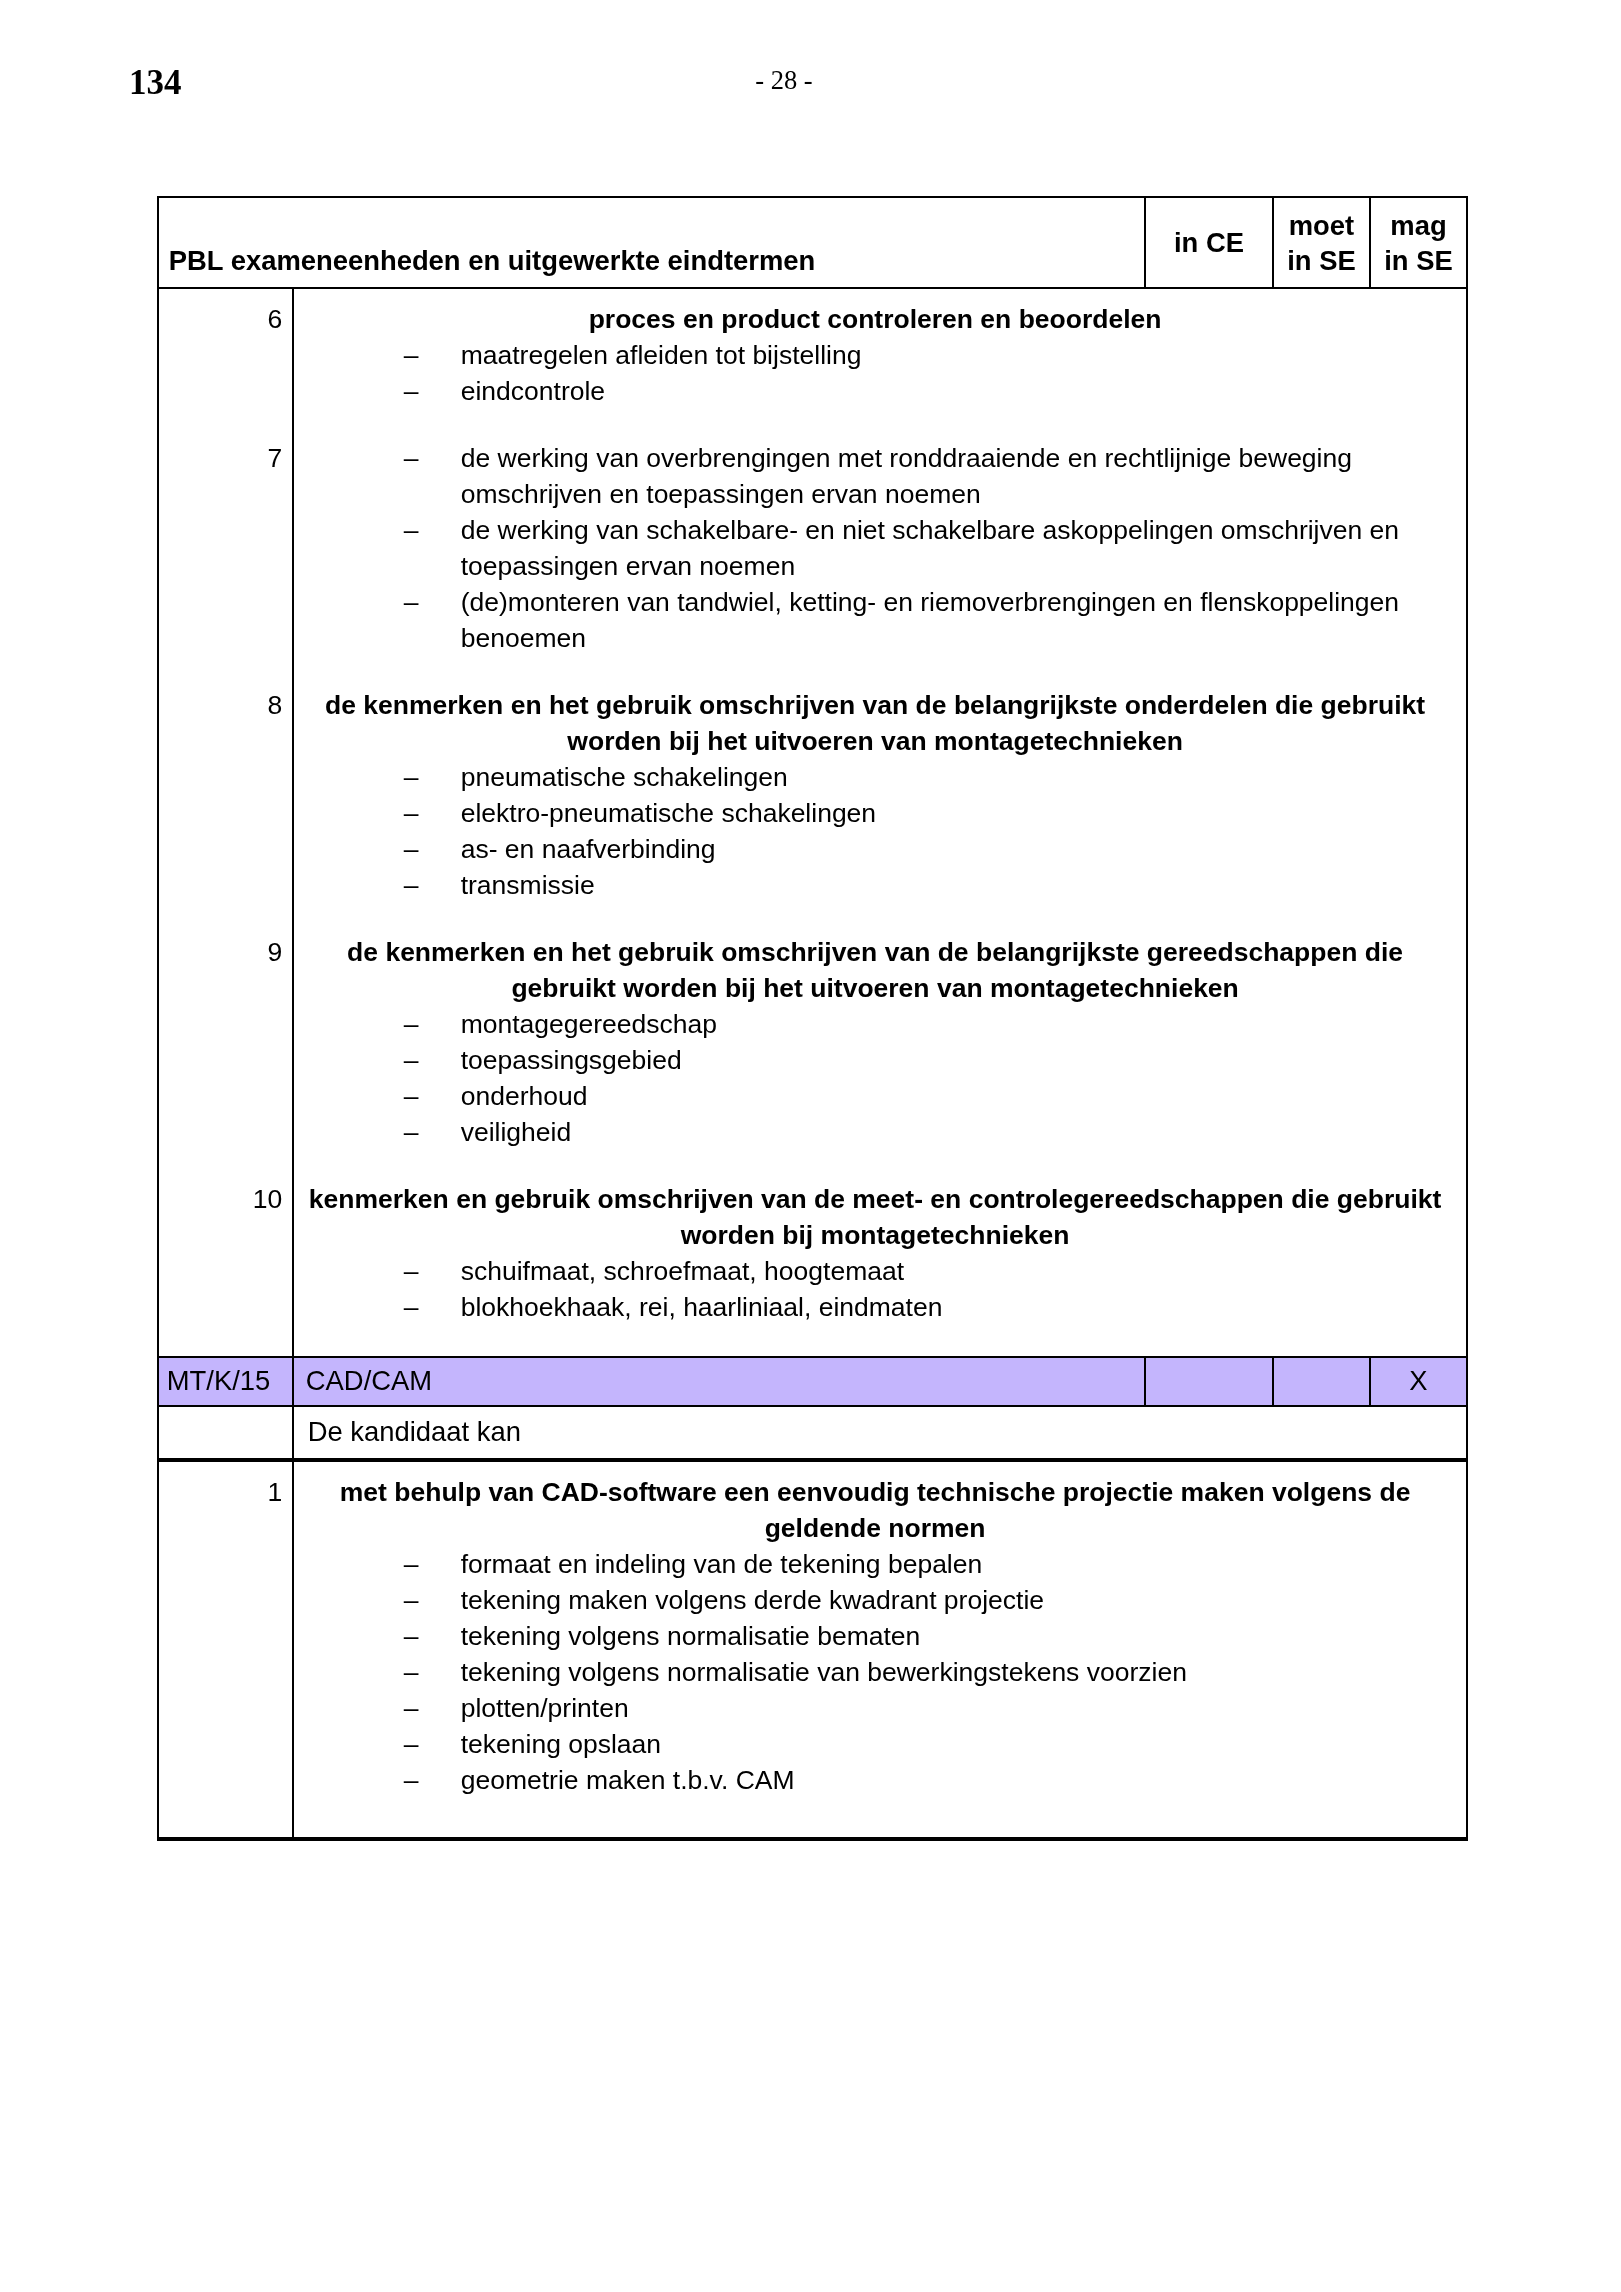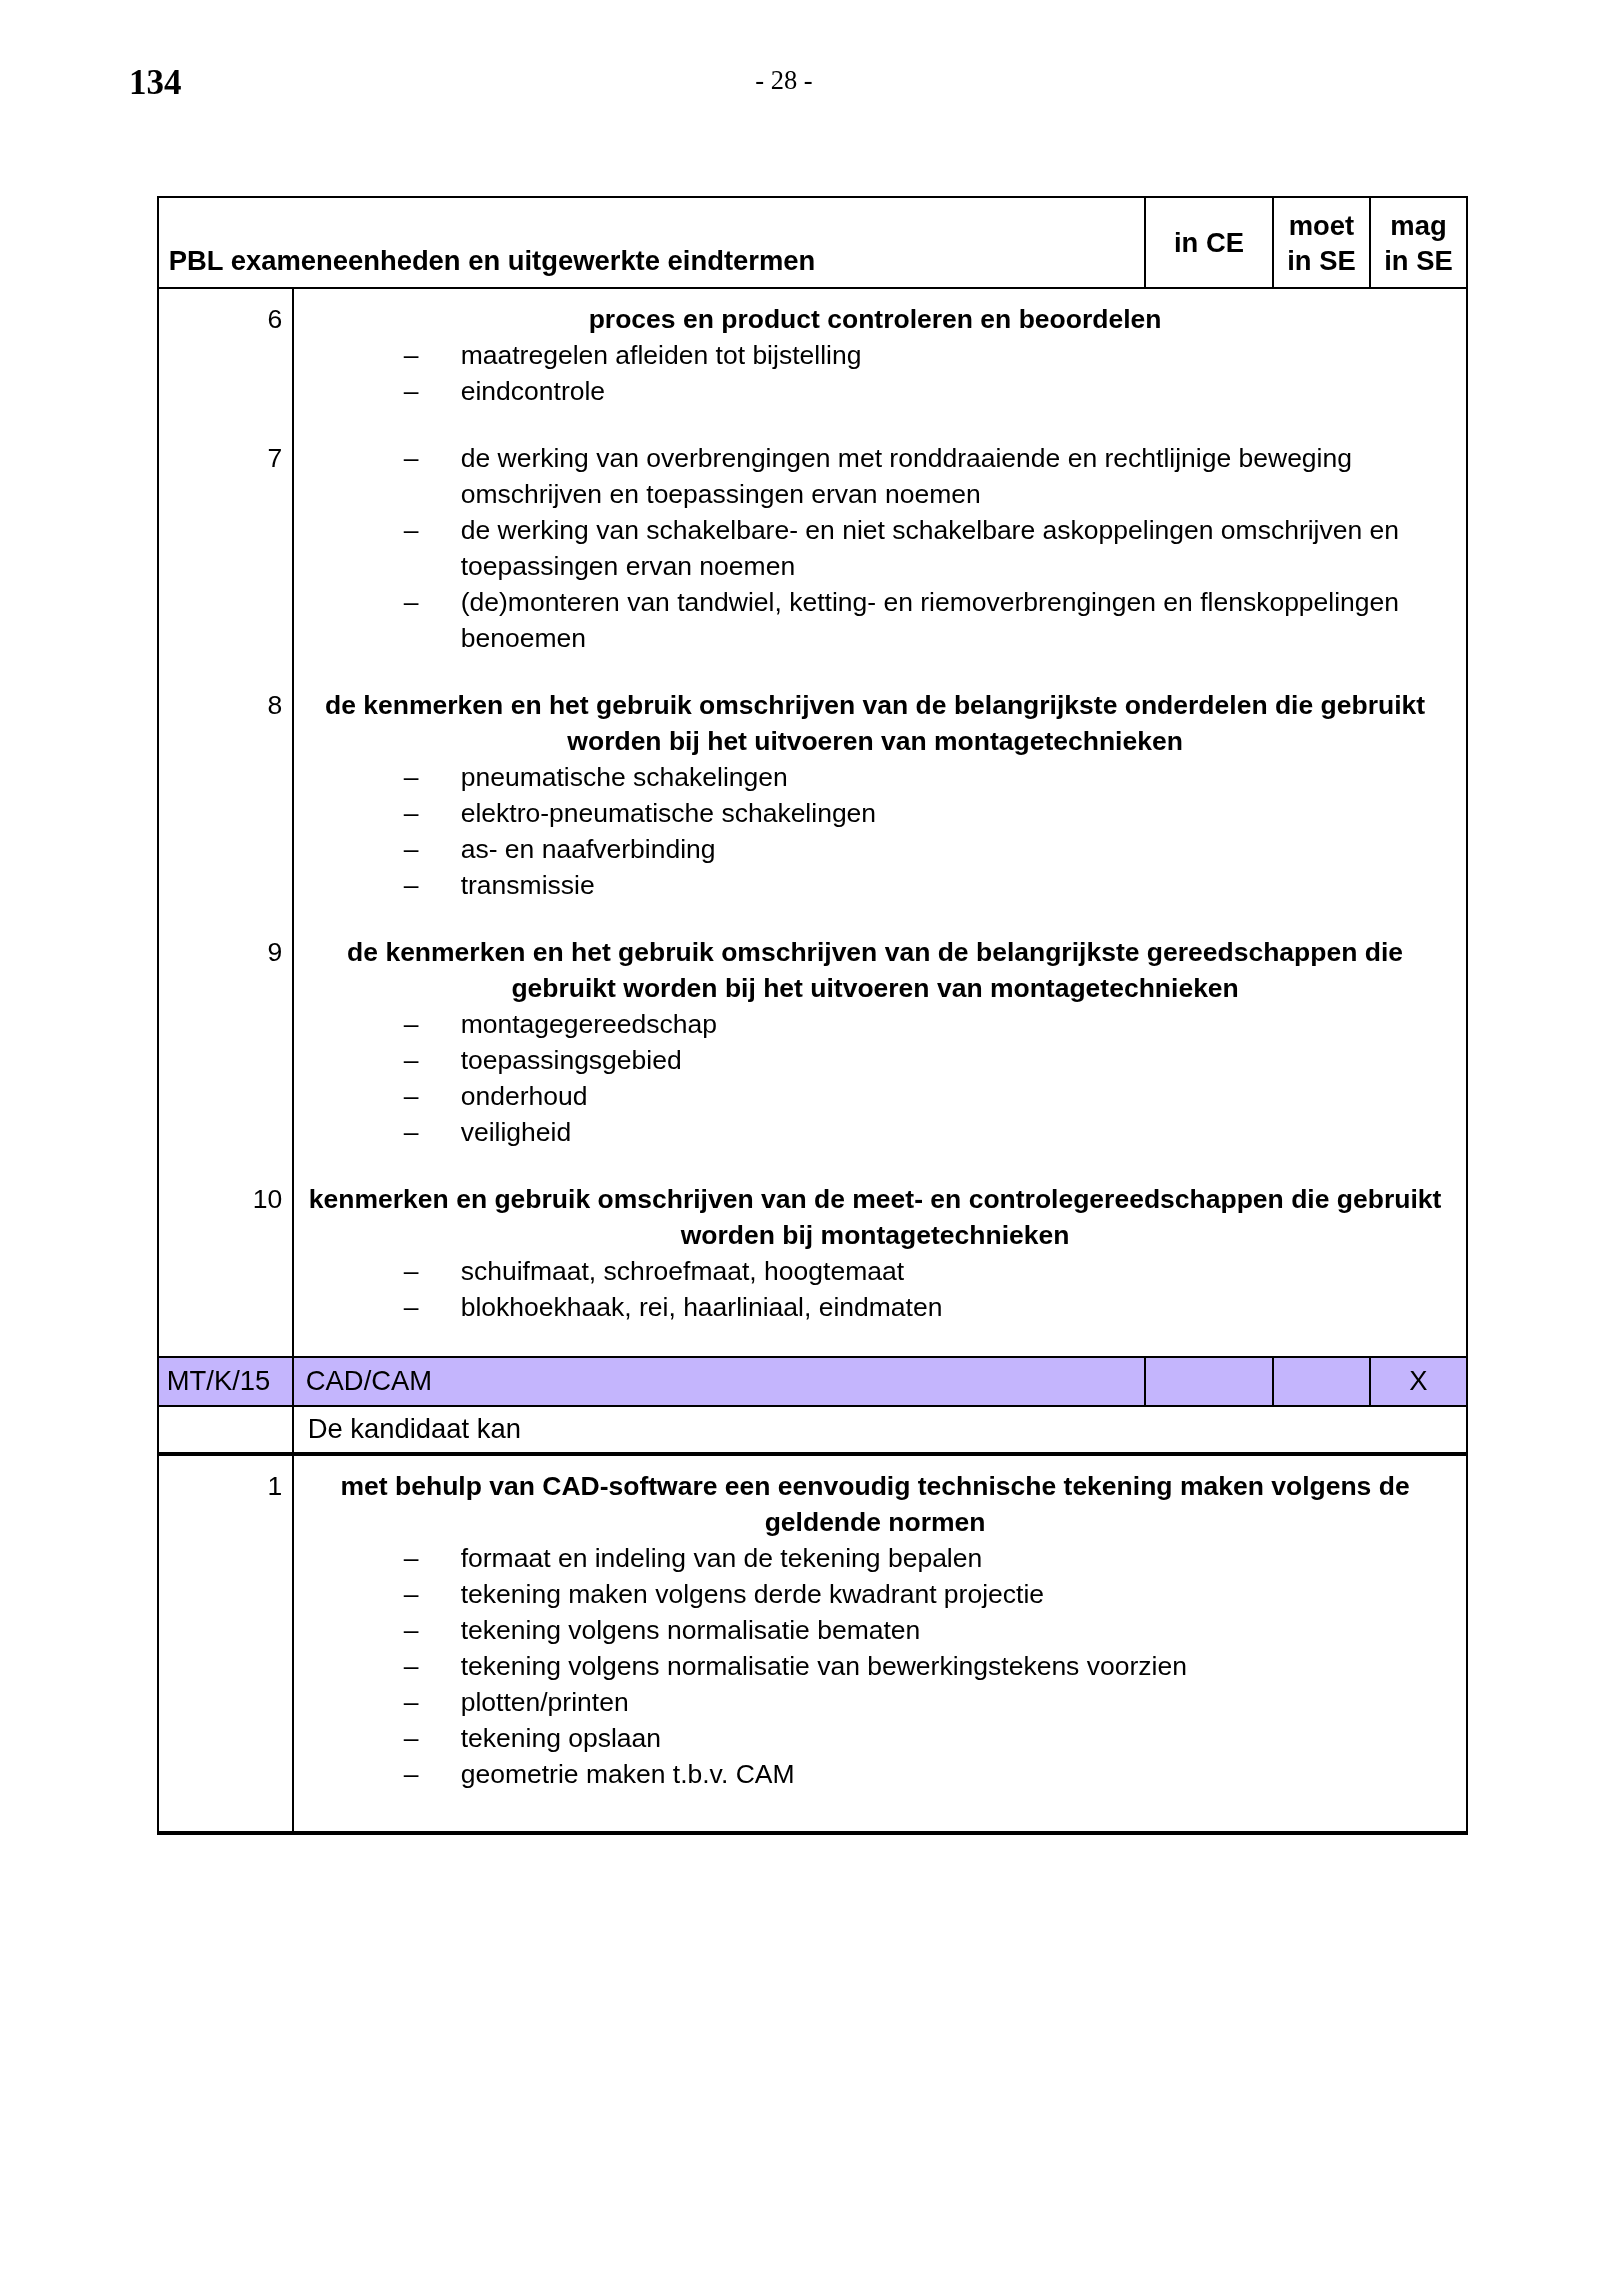--- a/index.html
+++ b/index.html
@@ -53,21 +53,21 @@
   .section-row {
     display:flex; height:51px; background:#c4b5fd;
     border-top:2.9px solid #000; border-bottom:2px solid #000;
     font-size:27.4px; align-items:stretch;
   }
   .section-row > div { display:flex; align-items:center; }
   .sec-code { width:133px; padding-left:7.8px; }
   .sec-title { flex:1; border-left:2px solid #000; padding-left:11.8px; }
   .sec-cell { border-left:2px solid #000; justify-content:center; }
   
-  .intro-row { display:flex; height:49px; border-bottom:4.9px solid #000; }
+  .intro-row { display:flex; height:55px; border-bottom:4.9px solid #000; }
   .intro-row .num { width:133px; flex-shrink:0; }
   .intro-row .content {
     flex:1; border-left:2px solid #000; display:flex; align-items:center;
     padding-left:13.7px; font-size:27.4px;
   }
 </style>
 </head>
 <body>
 
 <div class="folio">134</div>
@@ -193,21 +193,21 @@
   </div>
 
   <div class="intro-row">
     <div class="num"></div>
     <div class="content">De kandidaat kan</div>
   </div>
 
   <div class="item first last">
     <div class="num">1</div>
     <div class="content">
-      <div class="heading">met behulp van CAD-software een eenvoudig technische tekening maken volgens de geldende normen</div>
+      <div class="heading">met behulp van CAD-software een eenvoudig technische projectie maken volgens de geldende normen</div>
       <div class="bullet">
         <span class="dash">–</span>
         <span class="btext">formaat en indeling van de tekening bepalen</span>
       </div>
       <div class="bullet">
         <span class="dash">–</span>
         <span class="btext">tekening maken volgens derde kwadrant projectie</span>
       </div>
       <div class="bullet">
         <span class="dash">–</span>

